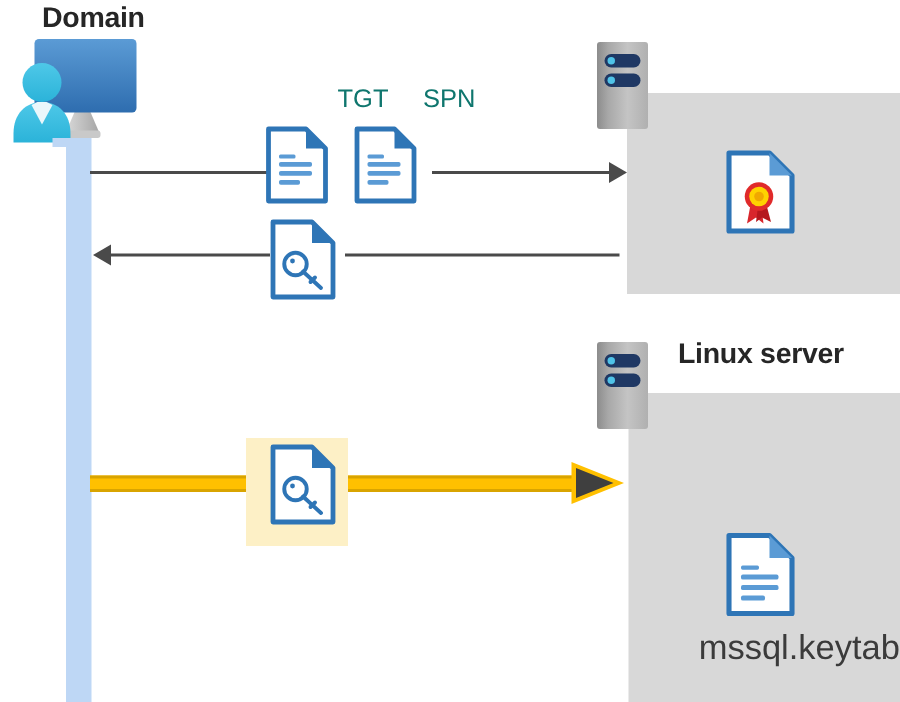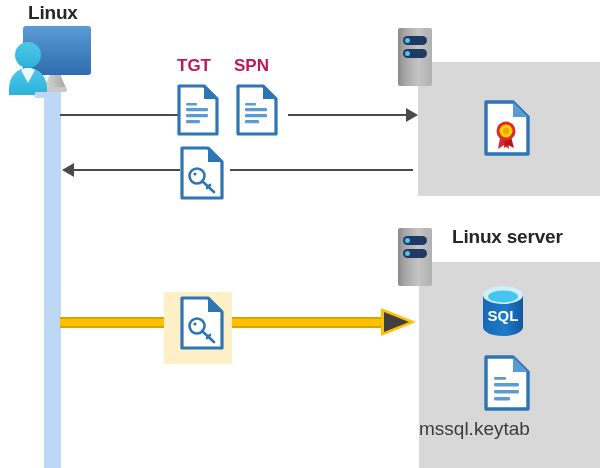--- a/index.html
+++ b/index.html
@@ -93,23 +93,24 @@
   #linux-server { left: 398px; top: 228px; }
 
   
   #client-icon { left: 6px; top: 24px; width: 96px; height: 74px; }
 
   
   .doc { position: absolute; }
   .doc-label {
     position: absolute;
     font-size: 17px;
-    color: #be185d;
-    font-weight: bold;
+    color: #0f766e;
+    font-weight: normal;
     white-space: nowrap;
+    margin-left: 48px;
   }
   #tgt-label { left: 177px; top: 56px; }
   #spn-label { left: 234px; top: 56px; text-align: center; }
   #tgt-doc { left: 177px; top: 84px; }
   #spn-doc { left: 236px; top: 84px; }
   #key-doc-1 { left: 180px; top: 146px; }
   #cert-doc { left: 484px; top: 100px; }
   #keytab-doc { left: 484px; top: 355px; }
   #sql-icon { left: 477px; top: 283px; }
   #key-doc-2 { left: 180px; top: 296px; }
@@ -165,38 +166,38 @@
     position: absolute;
     left: 380px; top: 305px;
     width: 38px; height: 34px;
   }
 
   
   #keytab-caption {
     position: absolute;
     left: 419px; top: 418px;
     width: 181px;
-    text-align: left;
-    font-size: 19px;
+    text-align: right;
+    font-size: 23px;
     color: #3b3b3b;
   }
 
   .nosel { user-select: none; }
 </style>
 </head>
 <body>
 
 <div class="stage">
 
   <div id="lifeline"></div>
 
   <div id="dc-panel" class="gray-panel"></div>
   <div id="linux-panel" class="gray-panel"></div>
 
-  <div id="client-title" class="title-bold nosel">Linux</div>
+  <div id="client-title" class="title-bold nosel">Domain</div>
   <div id="linux-title" class="title-bold nosel">Linux server</div>
 
   <div id="client-icon" class="node">
     <svg width="96" height="74" viewBox="0 0 96 74" xmlns="http://www.w3.org/2000/svg">
       <defs>
         <linearGradient id="monGrad" x1="0" y1="0" x2="0" y2="1">
           <stop offset="0%" stop-color="#5b9bd5"></stop>
           <stop offset="100%" stop-color="#2e6daf"></stop>
         </linearGradient>
         <linearGradient id="standGrad" x1="0" y1="0" x2="1" y2="0">
@@ -315,35 +316,20 @@
 
       <path d="M17 33 l-3 16 l6 -4 l5 4 l-2 -16 z" fill="#d8262c"></path>
       <path d="M26 33 l4 15 l-6 -3 l-4 3 l2 -15 z" fill="#b5171d"></path>
 
       <circle cx="22" cy="31" r="9.5" fill="#e02a2a"></circle>
       <circle cx="22" cy="31" r="6.5" fill="#ffd200"></circle>
       <circle cx="22" cy="31" r="3.2" fill="#f0a800"></circle>
     </svg>
   </div>
 
-  <div id="sql-icon" class="node">
-    <svg width="52" height="56" viewBox="0 0 52 56" xmlns="http://www.w3.org/2000/svg">
-      <defs>
-        <linearGradient id="dbBody" x1="0" y1="0" x2="1" y2="0">
-          <stop offset="0%" stop-color="#1668b5"></stop>
-          <stop offset="55%" stop-color="#1f7bc8"></stop>
-          <stop offset="100%" stop-color="#1157a0"></stop>
-        </linearGradient>
-      </defs>
-      <path d="M6 12 h40 v32 c0 5 -9 9 -20 9 c-11 0 -20 -4 -20 -9 z" fill="url(#dbBody)"></path>
-      <ellipse cx="26" cy="12" rx="20" ry="9" fill="#cfeffb"></ellipse>
-      <ellipse cx="26" cy="13.5" rx="15" ry="6" fill="#45c6ee"></ellipse>
-      <text x="26" y="38" text-anchor="middle" font-family="Liberation Sans, sans-serif" font-size="15" font-weight="bold" fill="#ffffff">SQL</text>
-    </svg>
-  </div>
 
   <div id="keytab-doc" class="doc">
     <svg width="46" height="56" viewBox="0 0 46 56" xmlns="http://www.w3.org/2000/svg">
       <path d="M2 2 h27 l15 15 v37 h-42 z" fill="#ffffff" stroke="#2e75b6" stroke-width="3.4" stroke-linejoin="round"></path>
       <path d="M29 2 v15 h15 z" fill="#5b9bd5"></path>
       <g fill="#5b9bd5">
         <rect x="10" y="22" width="12" height="2.8" rx="1.1"></rect>
         <rect x="10" y="28" width="25" height="3.4" rx="1.3"></rect>
         <rect x="10" y="35" width="25" height="3.4" rx="1.3"></rect>
         <rect x="10" y="42" width="16" height="3.4" rx="1.3"></rect>

